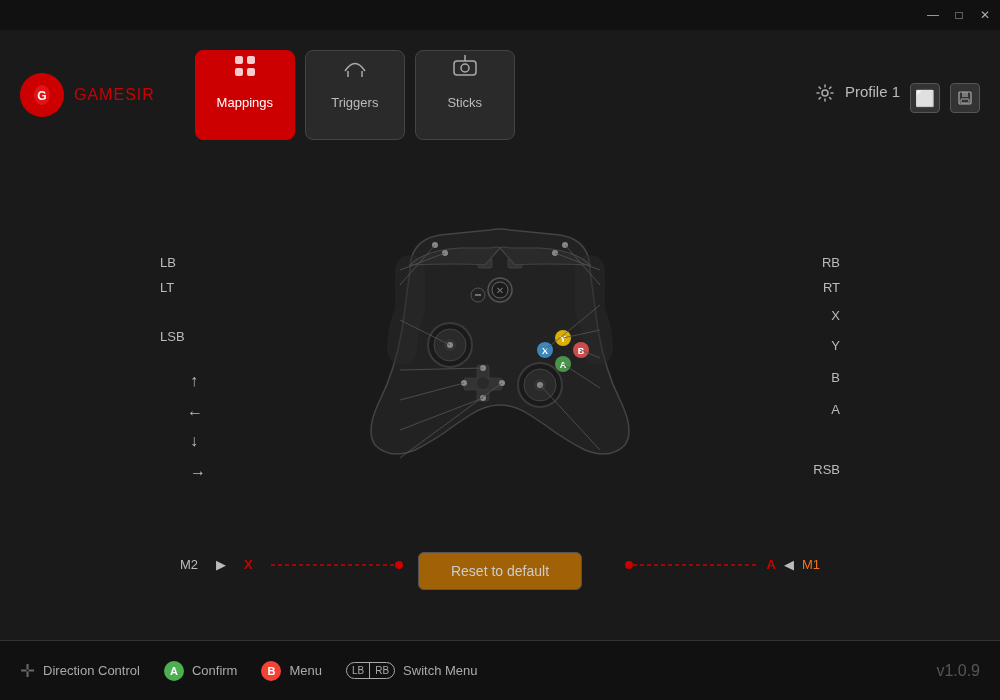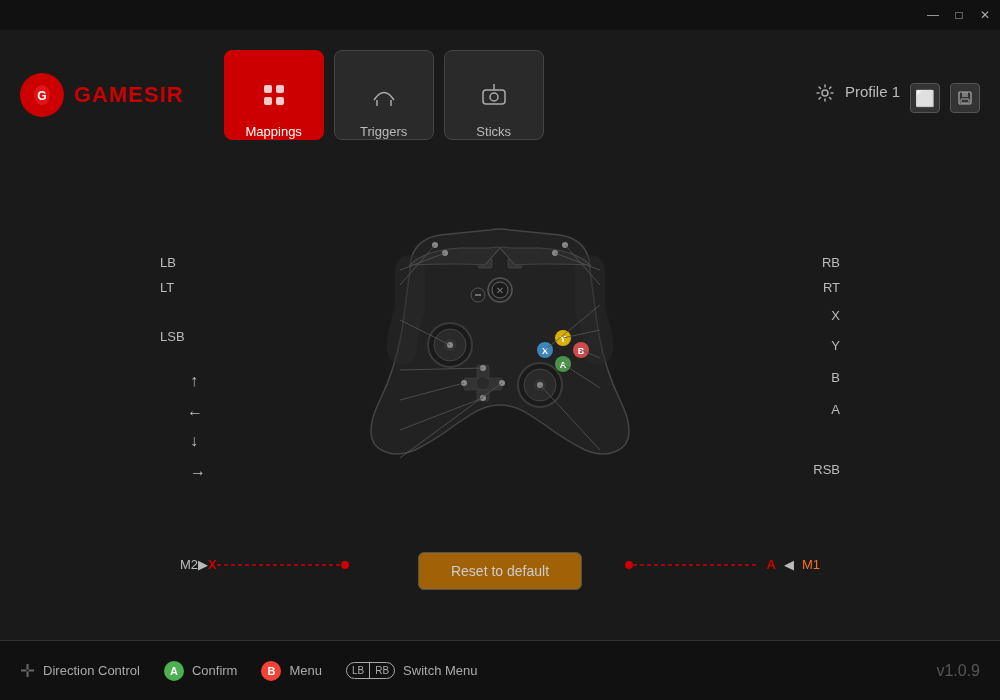--- a/index.html
+++ b/index.html
@@ -53,43 +53,43 @@
     .logo-icon {
       width: 44px; height: 44px;
       background: #cc0000;
       border-radius: 50%;
       display: flex; align-items: center; justify-content: center;
       font-size: 20px;
       color: white;
       font-weight: bold;
     }
     .logo-text {
-      font-size: 22px;
-      font-weight: bold;
+      font-size: 16px;
+      font-weight: normal;
       color: white;
       letter-spacing: 1px;
     }
     .logo-text span {
       color: #cc0000;
     }
 
     .nav-tabs {
       display: flex;
       gap: 10px;
       flex: 1;
     }
     .nav-tab {
       width: 100px; height: 90px;
       border-radius: 8px;
       border: 1px solid #444;
       background: #2a2a2a;
       display: flex;
       flex-direction: column;
       align-items: center;
-      justify-content: flex-end;
+      justify-content: flex-start;
       gap: 8px;
       cursor: pointer;
       color: #bbb;
       font-size: 13px;
     }
     .nav-tab.active {
       background: #cc0000;
       border-color: #cc0000;
       color: white;
     }
@@ -415,21 +415,21 @@
     <div class="ctrl-label label-right" style="font-size:16px;">→</div>
 
     <div class="ctrl-label label-RB">RB</div>
     <div class="ctrl-label label-RT">RT</div>
     <div class="ctrl-label label-X">X</div>
     <div class="ctrl-label label-Y">Y</div>
     <div class="ctrl-label label-B">B</div>
     <div class="ctrl-label label-A">A</div>
     <div class="ctrl-label label-RSB">RSB</div>
 
-    <div style="position:absolute; bottom:18px; left:30px; display:flex; align-items:center; gap:0; font-size:13px;justify-content:space-between;">
+    <div style="position:absolute; bottom:18px; left:30px; display:flex; align-items:center; gap:18px; font-size:13px;justify-content:space-between;">
       <span style="color:#bbb;">M2</span>
       <span style="color:#bbb;">▶</span>
       <span style="color:#cc0000; font-weight:bold;">X</span>
 
       <svg width="140" height="10">
         <line x1="0" y1="5" x2="128" y2="5" stroke="#cc0000" stroke-width="1.5" stroke-dasharray="4,3"></line>
         <circle cx="128" cy="5" r="4" fill="#cc0000"></circle>
       </svg>
     </div>
 

